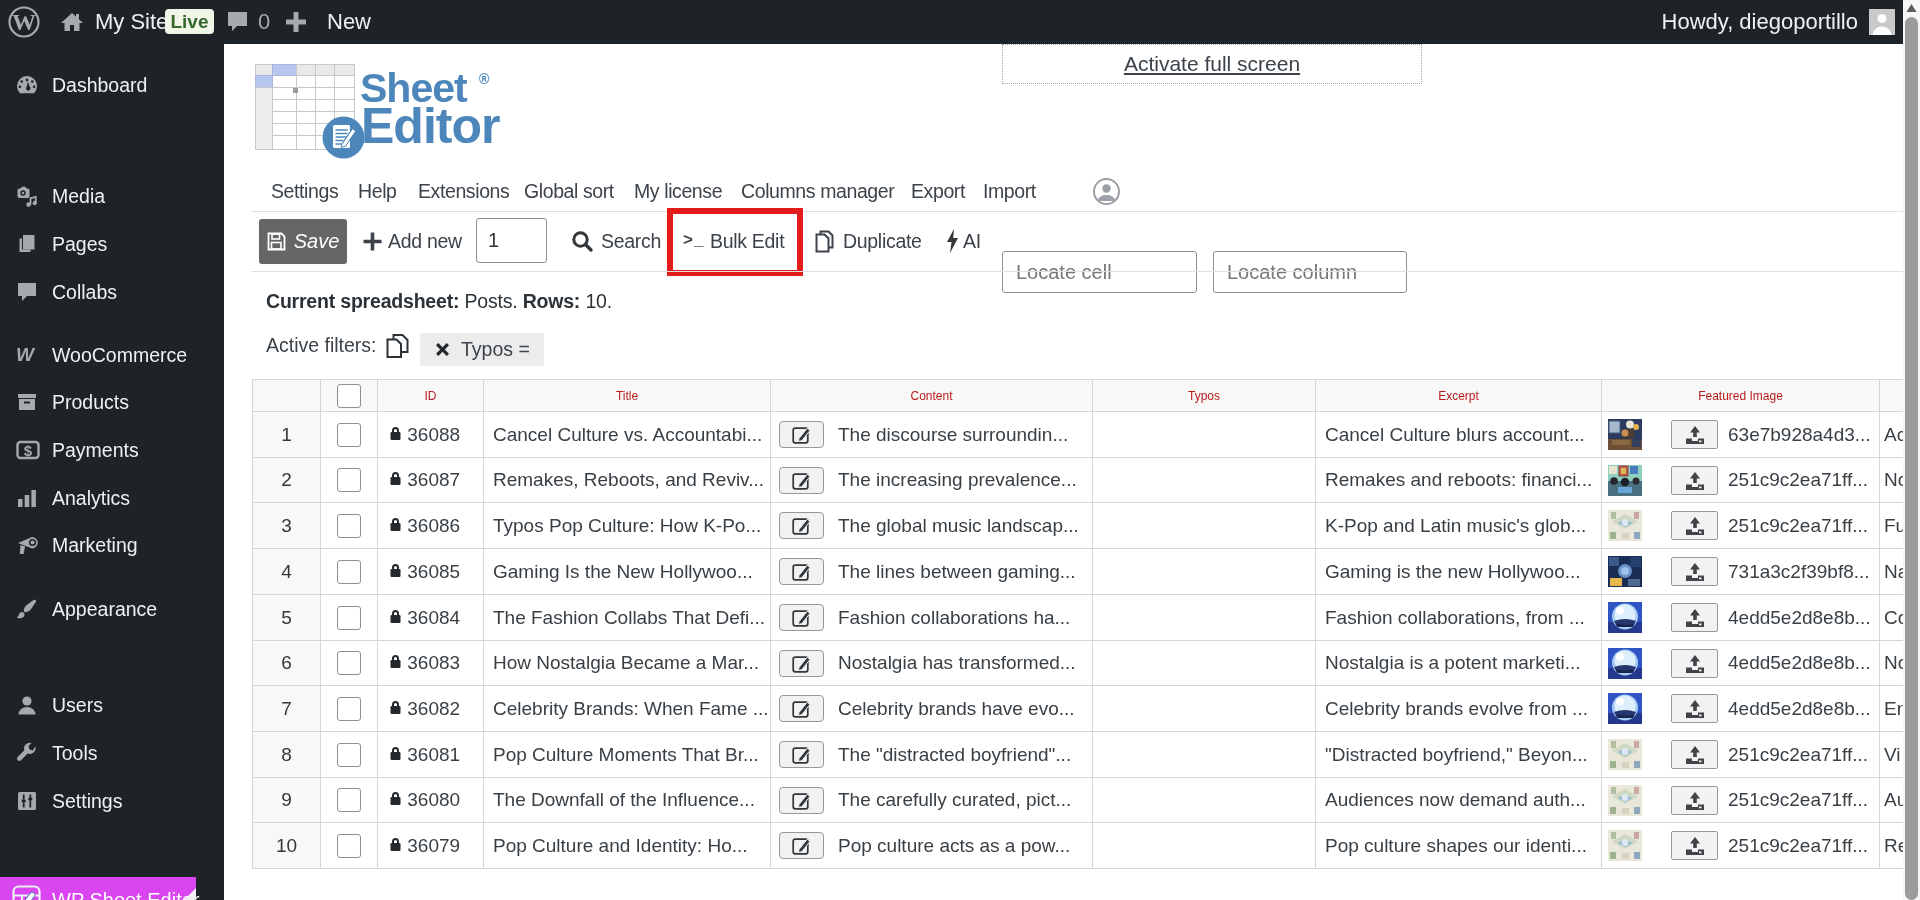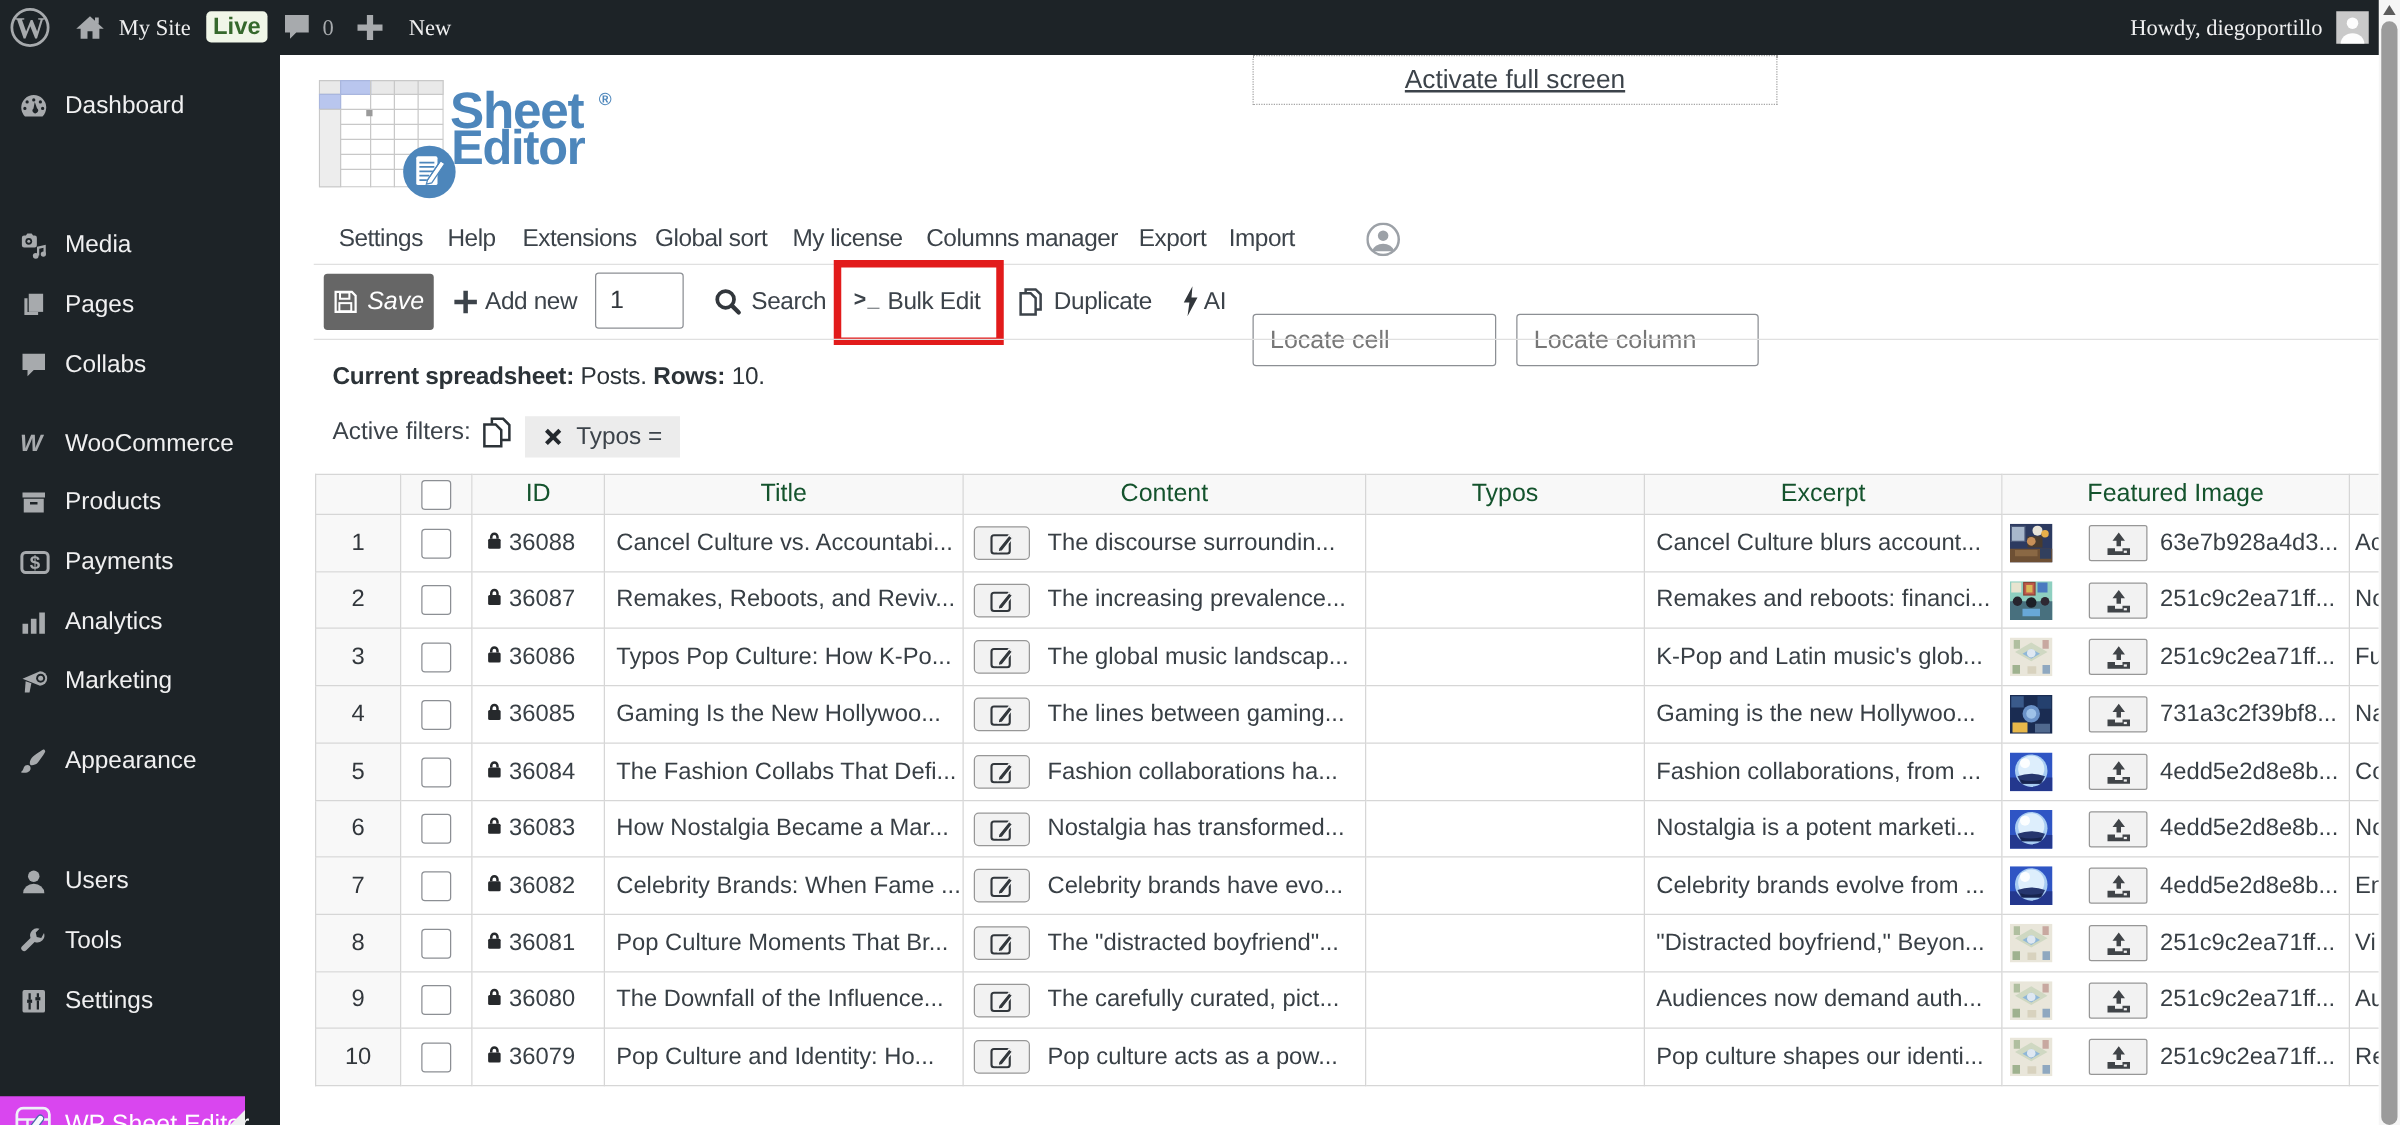--- a/index.html
+++ b/index.html
@@ -3,21 +3,21 @@
 <meta charset="utf-8">
 <style>
   * { margin:0; padding:0; box-sizing:border-box; }
   html,body { width:1920px; height:900px; overflow:hidden; background:#fff;
     font-family:"Liberation Sans", sans-serif; }
   .abs { position:absolute; }
   #page { position:relative; width:1920px; height:900px; }
 
   
   #adminbar { position:absolute; left:0; top:0; width:1920px; height:44px; background:#1d2327; color:#f0f0f1; }
-  .ab-item { position:absolute; top:0; height:44px; display:flex; align-items:center; color:#f0f0f1; font-size:18px;font-family:Liberation Serif, serif; }
+  .ab-item { position:absolute; top:0; height:44px; display:flex; align-items:center; color:#f0f0f1; font-size:22px; }
 
   
   #sidebar { position:absolute; left:0; top:44px; width:224px; height:856px; background:#1d2327; }
   .menu-item { position:absolute; left:0; width:224px; height:48px; }
   .menu-item svg { position:absolute; left:15px; top:50%; transform:translateY(-50%); }
   .menu-item .lbl { position:absolute; left:52px; top:50%; transform:translateY(-50%);
      font-size:19.5px; color:#f0f0f1; white-space:nowrap; }
   #wpse-item { position:absolute; left:0; top:833px; width:196px; height:45px; background:#d946ef; }
   #wpse-item .lbl { position:absolute; left:52px; top:50%; transform:translateY(-50%); font-size:20px; color:#fff; white-space:nowrap; }
   #wpse-arrow { position:absolute; right:0; top:50%; transform:translateY(-50%);
@@ -49,21 +49,21 @@
 
   #cur-line { position:absolute; left:42px; top:246px; font-size:19.5px; letter-spacing:-0.2px; color:#2c3338; }
   #act-line { position:absolute; left:42px; top:290px; font-size:19.5px; color:#3c434a; }
   #typochip { position:absolute; left:196px; top:288.5px; height:33px; background:#ececec;
      display:flex; align-items:center; padding:0 14px; gap:10px; font-size:19.5px; color:#3c434a; }
 
   
   #sheet { position:absolute; left:28px; top:335px; width:1652px; }
   table { border-collapse:collapse; table-layout:fixed; width:1691px; }
   td,th { border:1px solid #d6d6d6; overflow:hidden; white-space:nowrap; font-weight:normal; }
-  th { height:32px; background:#f8f8f8; font-size:20px; color:#14532d; text-align:center; }
+  th { height:32px; background:#f8f8f8; font-size:12px; color:#b91c1c; text-align:center; }
   td { height:45px; font-size:19px; color:#383f45; background:#fff; vertical-align:middle; }
   tr.sh td { height:44px; }
   tr.sh .cellwrap { height:44px; }
   td.rownum { background:#f8f8f8; text-align:center; color:#32373c; }
   td.cb, th.cb { text-align:center; }
   .cbx { display:inline-block; width:24px; height:24px; border:1px solid #8c8f94; border-radius:3px; background:#fff; vertical-align:middle; }
   td.idcell { padding-left:11px; }
   td.t { padding-left:9px; }
   td.t2 { padding-left:4px; }
   .cellwrap { position:relative; height:45px; }
@@ -90,21 +90,21 @@
       <rect x="0.5" y="0.5" width="99" height="11" fill="#e9e9e9" stroke="#c8c8c8"></rect>
       <rect x="17.5" y="0.5" width="24" height="11" fill="#b9c6ee" stroke="#a9b6de"></rect>
       <rect x="0.5" y="11.5" width="17" height="12" fill="#b9c6ee" stroke="#a9b6de"></rect>
       <rect x="0.5" y="23.5" width="17" height="62" fill="#ededed" stroke="#c8c8c8"></rect>
       <path d="M17.5 23.5h82M17.5 35.5h82M17.5 47.5h82M17.5 59.5h82M17.5 71.5h82" stroke="#c8c8c8"></path>
       <path d="M41.5 0v86M60.5 0v86M79.5 0v86" stroke="#c8c8c8"></path>
       <rect x="38" y="24" width="5" height="5" fill="#9a9a9a"></rect>
     </svg>
     <div class="abs" style="left:136px;top:21px;font-size:41px;font-weight:bold;color:#4d86bb;letter-spacing:-1px">Sheet</div>
     <div class="abs" style="left:255px;top:27px;font-size:14px;font-weight:bold;color:#4d86bb">®</div>
-    <div class="abs" style="left:137px;top:53px;font-size:39px;font-weight:bold;color:#4d86bb;letter-spacing:-1px">Editor</div>
+    <div class="abs" style="left:137px;top:53px;font-size:50px;font-weight:bold;color:#4d86bb;letter-spacing:-1px">Editor</div>
     <svg class="abs" style="left:98px;top:72px" width="43" height="43" viewBox="0 0 43 43">
       <circle cx="21.5" cy="21.5" r="21" fill="#4d86bb"></circle>
       <rect x="11" y="9" width="17" height="23" rx="1.5" fill="#fff"></rect>
       <path d="M13.5 14h12M13.5 17.5h12M13.5 21h12M13.5 24.5h8M13.5 28h6" stroke="#4d86bb" stroke-width="1.4"></path>
       <path d="M20 28 L30.5 12.5 l3.4 2.3 L23.4 30.3 l-4.3 1z" fill="#fff" stroke="#4d86bb" stroke-width="1"></path>
       <path d="M20 28 L30.5 12.5 l3.4 2.3" fill="none" stroke="#4d86bb" stroke-width="1"></path>
     </svg>
 
     <div id="fullscreen-btn">
         <span>Activate full screen</span>

